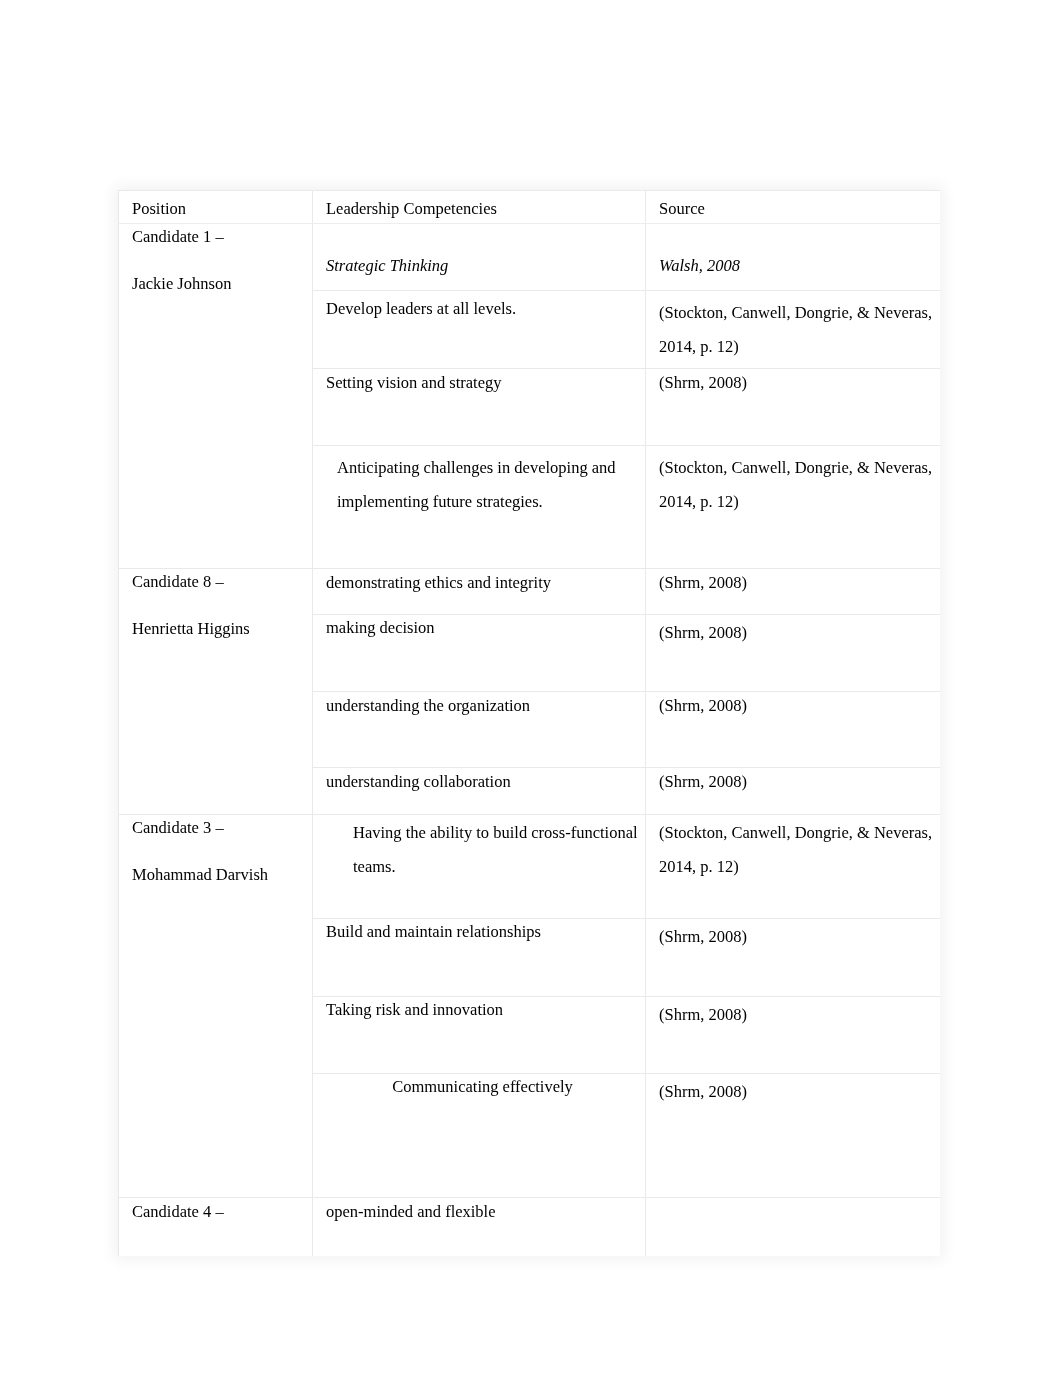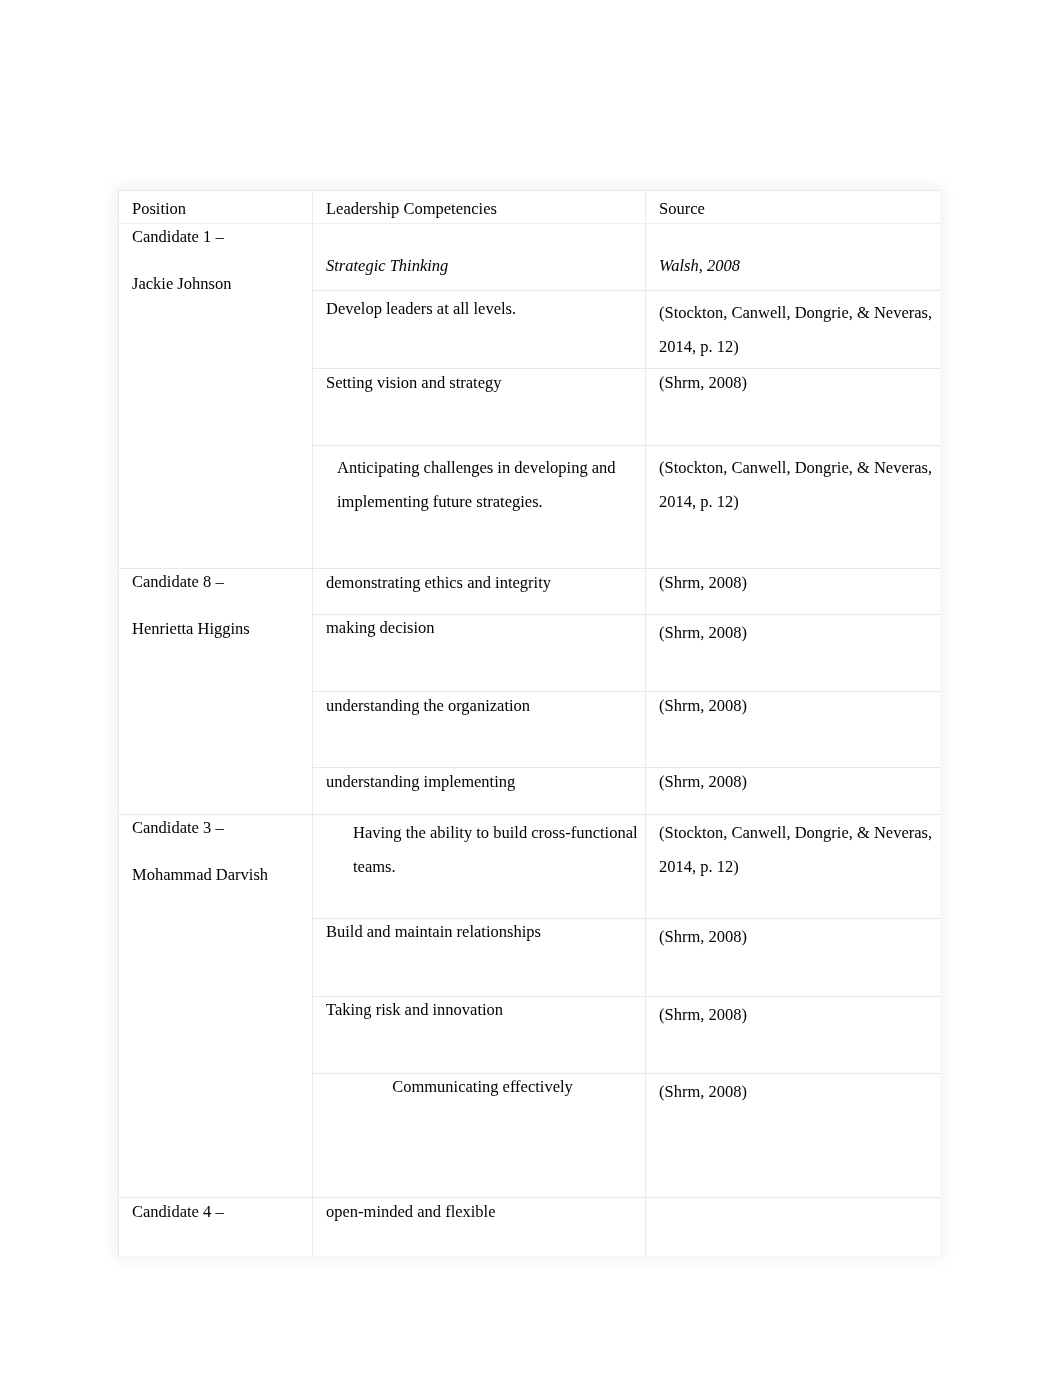--- a/index.html
+++ b/index.html
@@ -177,21 +177,21 @@
           <td class="v-top" style="height:75px;">
             <span class="cell-text pad-top-0">understanding the organization</span>
           </td>
           <td class="v-top">
             <span class="cell-text pad-top-0">(Shrm, 2008)</span>
           </td>
         </tr>
 
         <tr>
           <td class="v-top" style="height:46px;">
-            <span class="cell-text pad-top-0">understanding implementing</span>
+            <span class="cell-text pad-top-0">understanding collaboration</span>
           </td>
           <td class="v-top">
             <span class="cell-text pad-top-0">(Shrm, 2008)</span>
           </td>
         </tr>
 
         <tr>
           <td class="v-top" rowspan="4">
             <span class="cand-label">Candidate 3 –</span>
             <span class="cand-name">Mohammad Darvish</span>

